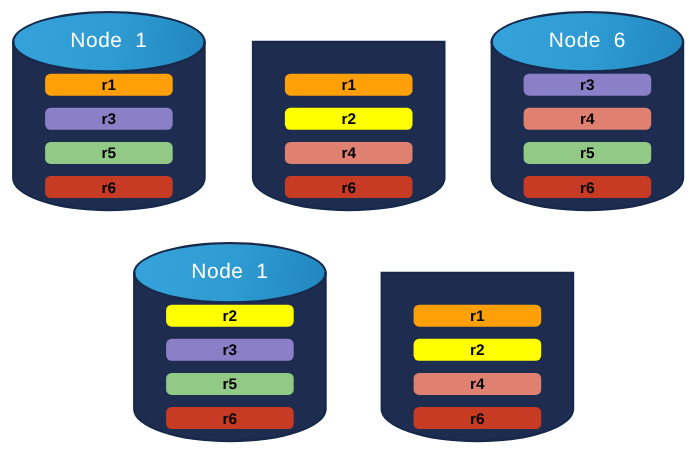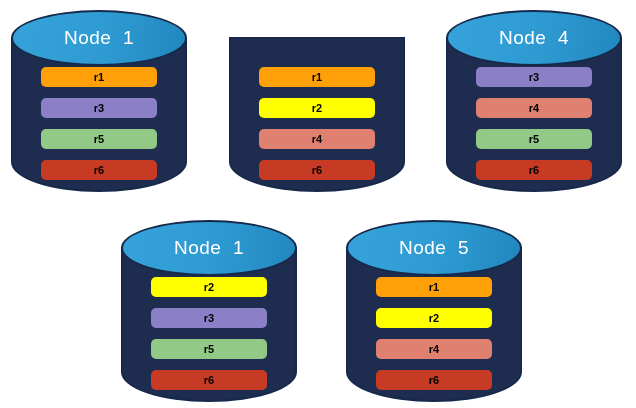--- a/index.html
+++ b/index.html
@@ -72,21 +72,21 @@
     flex-direction: column;
     gap: 11px;
   }
   .replica-bar {
     height: 20px;
     border-radius: 5px;
     display: flex;
     align-items: center;
     justify-content: center;
     color: #000000;
-    font-size: 11px;
+    font-size: 14px;
     font-weight: bold;
     line-height: 1;
     text-align: center;
   }
 </style>
 </head>
 <body>
 
 <div class="canvas">
 
@@ -109,21 +109,21 @@
       <div class="replica-bar" style="background-color: rgb(255, 160, 8);">r1</div>
       <div class="replica-bar" style="background-color: rgb(255, 255, 0);">r2</div>
       <div class="replica-bar" style="background-color: rgb(223, 128, 112);">r4</div>
       <div class="replica-bar" style="background-color: rgb(199, 59, 36);">r6</div>
     </div>
   </div>
 
   <div class="node node--3">
     <div class="cyl-body"></div>
     <div class="cyl-top">
-      <div class="node-title">Node  4</div>
+      <div class="node-title">Node  6</div>
     </div>
     <div class="bars">
       <div class="replica-bar" style="background-color: rgb(139, 128, 200);">r3</div>
       <div class="replica-bar" style="background-color: rgb(223, 128, 112);">r4</div>
       <div class="replica-bar" style="background-color: rgb(147, 201, 135);">r5</div>
       <div class="replica-bar" style="background-color: rgb(199, 59, 36);">r6</div>
     </div>
   </div>
 
   <div class="node node--4">
@@ -134,23 +134,20 @@
     <div class="bars">
       <div class="replica-bar" style="background-color: rgb(255, 255, 0);">r2</div>
       <div class="replica-bar" style="background-color: rgb(139, 128, 200);">r3</div>
       <div class="replica-bar" style="background-color: rgb(147, 201, 135);">r5</div>
       <div class="replica-bar" style="background-color: rgb(199, 59, 36);">r6</div>
     </div>
   </div>
 
   <div class="node node--5">
     <div class="cyl-body"></div>
-    <div class="cyl-top">
-      <div class="node-title">Node  5</div>
-    </div>
     <div class="bars">
       <div class="replica-bar" style="background-color: rgb(255, 160, 8);">r1</div>
       <div class="replica-bar" style="background-color: rgb(255, 255, 0);">r2</div>
       <div class="replica-bar" style="background-color: rgb(223, 128, 112);">r4</div>
       <div class="replica-bar" style="background-color: rgb(199, 59, 36);">r6</div>
     </div>
   </div>
 
 </div>
 

